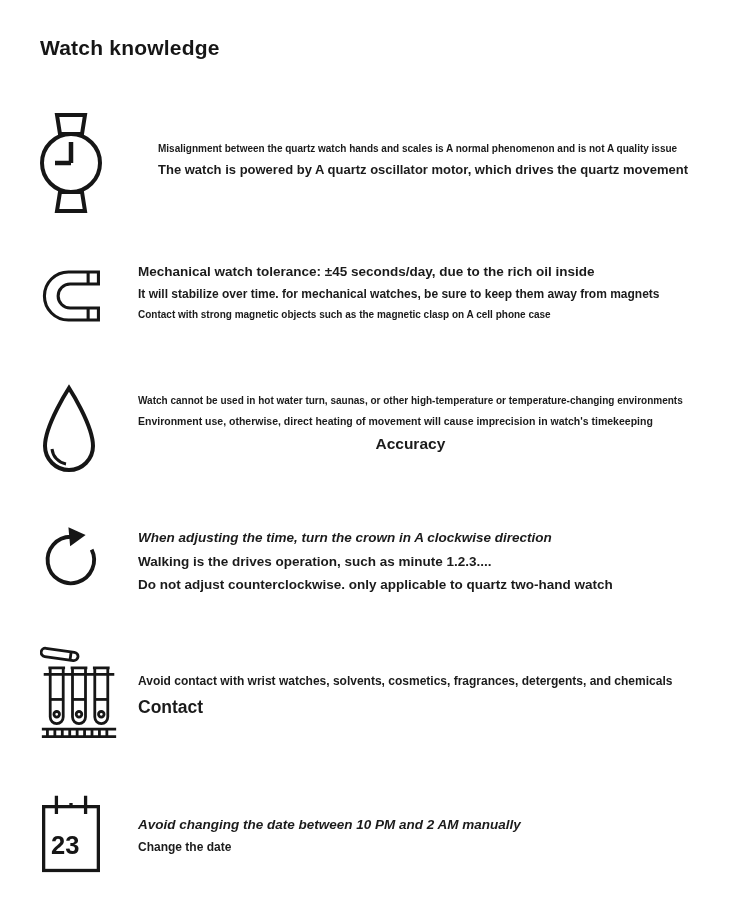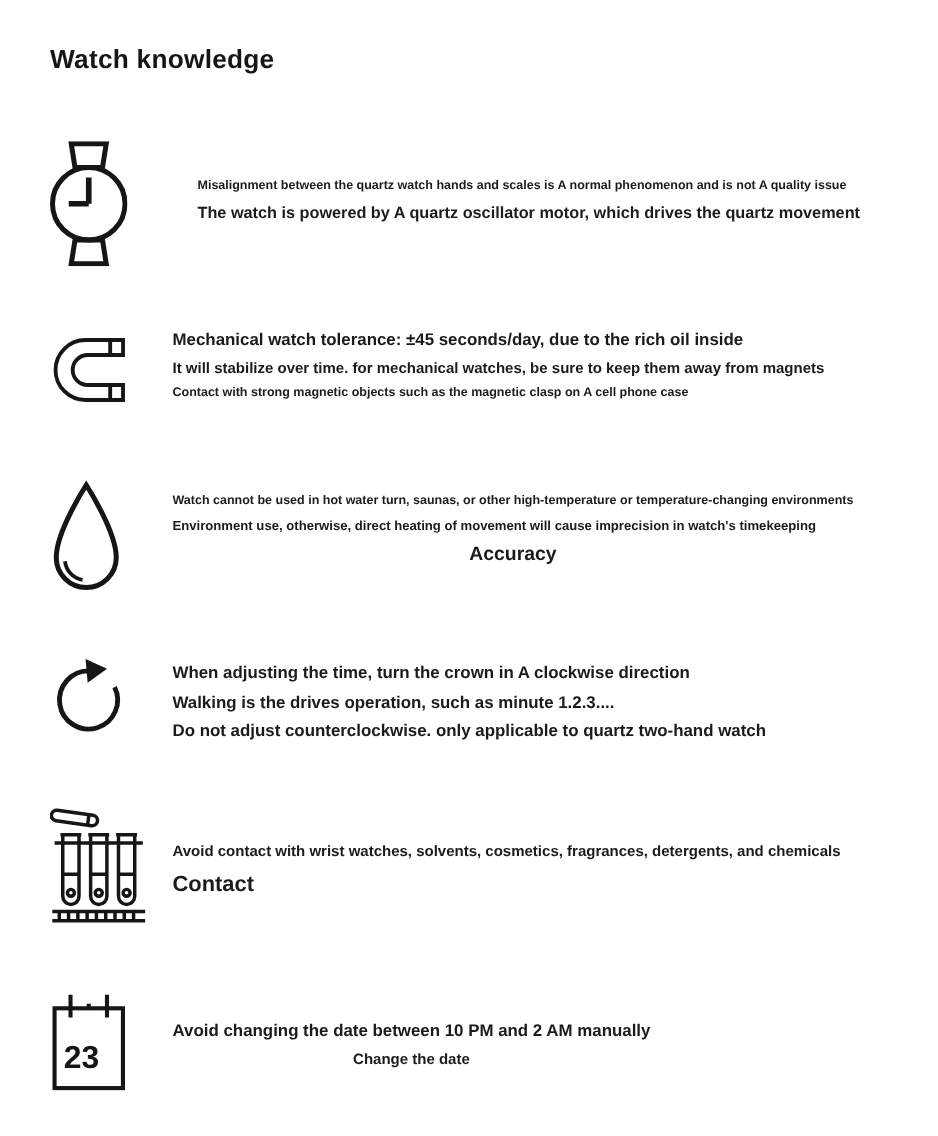--- a/index.html
+++ b/index.html
@@ -22,27 +22,27 @@
   .f135{font-size:13.5px;}
   .f155{font-size:15.5px;text-align:center;}
   .f175{font-size:17.5px;}
   .i0{margin-left:0;}
   .i6{margin-left:6px;}
   .i8{margin-left:8px;}
   .i10{margin-left:10px;}
   .i12{margin-left:12px;}
   .i16{margin-left:16px;}
   .i24{margin-left:24px;}
-  .i64{margin-left:64px;}
+  .i64{margin-left:64px;font-style:italic;}
   #s1{top:113px;gap:20px;} #s1 .text-box{padding-top:30px;}
   #s2{top:262px;} #s2 .text-box{padding-top:2px;}
   #s3{top:381px;} #s3 .text-box{padding-top:14px;}
   #s4{top:518px;} #s4 .text-box{padding-top:12px;}
   #s5{top:641px;} #s5 .text-box{padding-top:34px;}
-  #s6{top:789px;} #s6 .text-box{padding-top:28px;text-align:center;}
+  #s6{top:789px;} #s6 .text-box{padding-top:28px;}
   .m-top2{margin-top:2px;} .m-top4{margin-top:4px;}
 </style>
 </head>
 <body>
 
 <div class="page">
 
   <h1 class="page-title">Watch knowledge</h1>
 
   <div class="section" id="s1">

